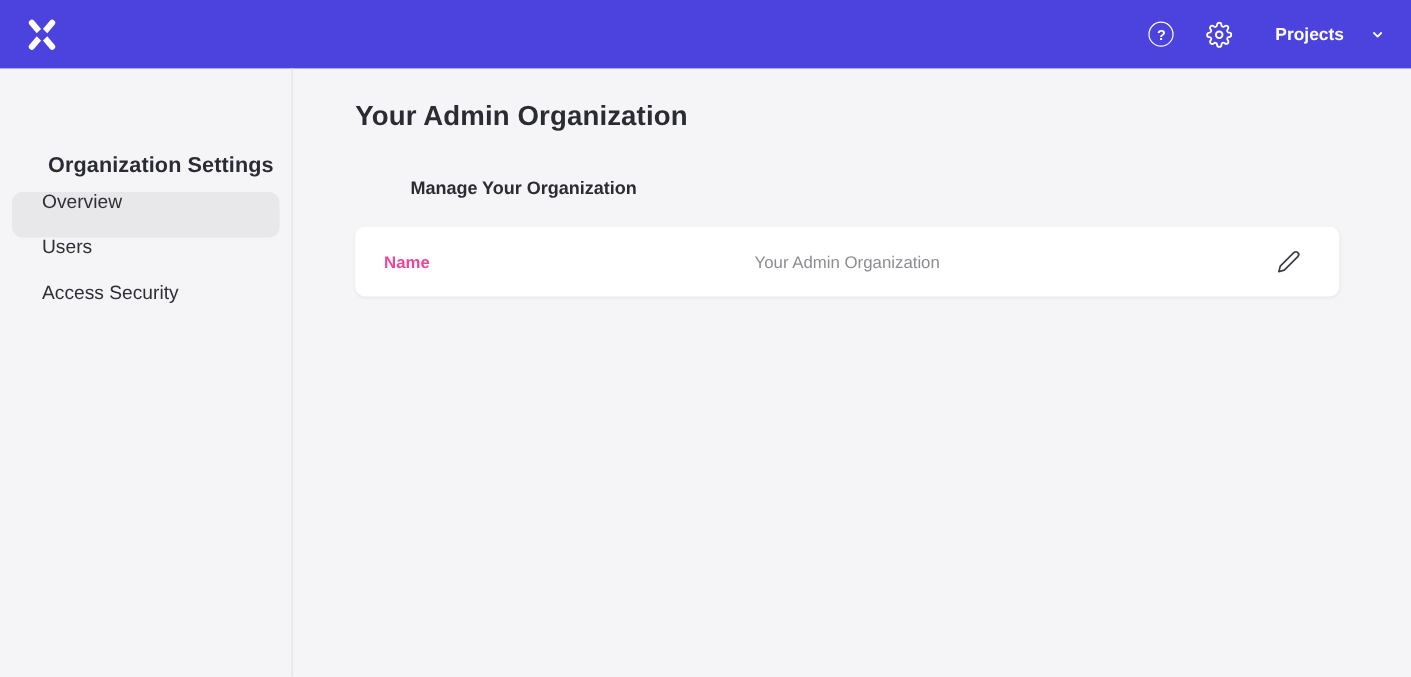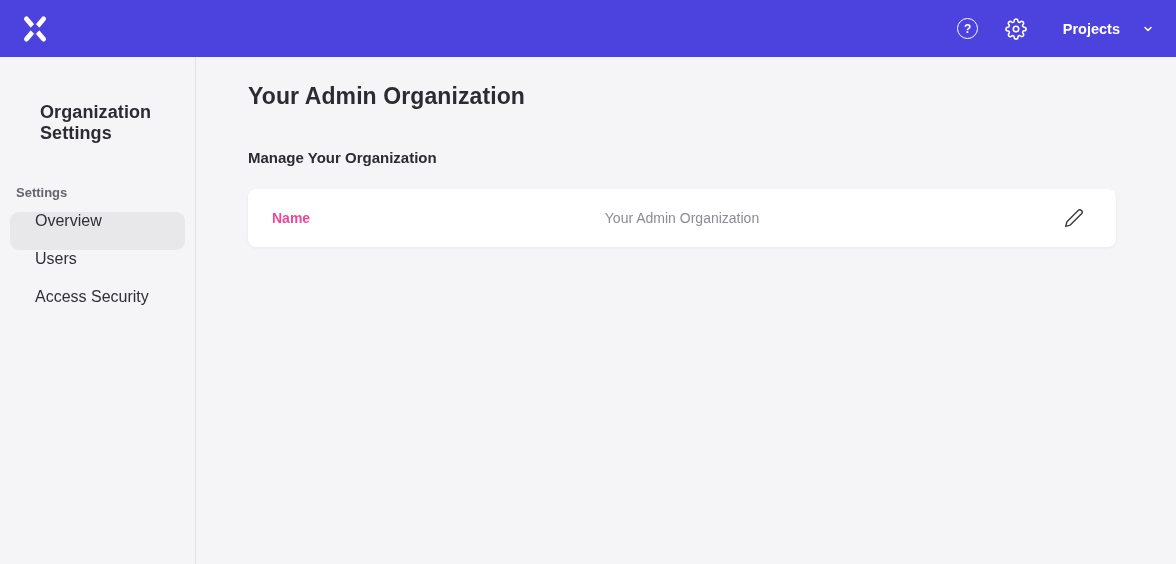--- a/index.html
+++ b/index.html
@@ -39,23 +39,23 @@
     font-family: "Liberation Sans", sans-serif;
     font-size: 14.5px; font-weight: 700;
     cursor: pointer; margin-left: 14px; padding: 4px 2px;
   }
 
   
   .page { display: flex; height: 507px; }
 
   
   .sidebar {
-    width: 196px;
+    width: 244px;
     border-right: 1px solid #e3e2e5;
-    padding-top: 45px;
+    padding-top: 70px;
     flex-shrink: 0;
   }
   .sidebar-title {
     font-size: 18px; font-weight: 700; color: #2b2c33;
     padding-left: 40px; letter-spacing: 0.1px;
   }
   .sidebar-section-label {
     margin-top: 41px; padding-left: 16px;
     font-size: 13px; font-weight: 600; color: #65656d;
   }
@@ -64,21 +64,21 @@
     height: 38px; display: flex; 
     padding-left: 25px; border-radius: 9px;
     font-size: 16px; font-weight: 400; color: #2f3036;
     cursor: pointer;
   }
   .nav-item.active { background: #e8e7e9; }
 
   
   .main { flex: 1; padding: 26px 60px 0 52px; }
   .main-title { font-size: 23px; font-weight: 700; color: #2b2c33; letter-spacing: 0.1px; }
-  .section-title { margin-top: 39px; font-size: 15px; font-weight: 700; color: #2b2c33; }
+  .section-title { margin-top: 39px; font-size: 15px; font-weight: 700; color: #2b2c33; margin-left: 46px; }
 
   .name-card {
     margin-top: 23px;
     background: #ffffff;
     border-radius: 8px;
     box-shadow: 0 1px 3px rgba(40, 40, 60, 0.06);
     height: 58px;
     display: flex; align-items: center;
     padding: 0 24px;
     position: relative;
@@ -134,21 +134,20 @@
         <polyline points="6 9 12 15 18 9"></polyline>
       </svg>
     </button>
   </div>
 </header>
 
 <div class="page">
 
   <aside class="sidebar">
     <h2 class="sidebar-title">Organization Settings</h2>
-    <div class="sidebar-section-label">Settings</div>
 
     <nav class="sidebar-nav">
       <div class="nav-item active">
         <span>Overview</span>
       </div>
       <div class="nav-item">
         <span>Users</span>
       </div>
       <div class="nav-item">
         <span>Access Security</span>

